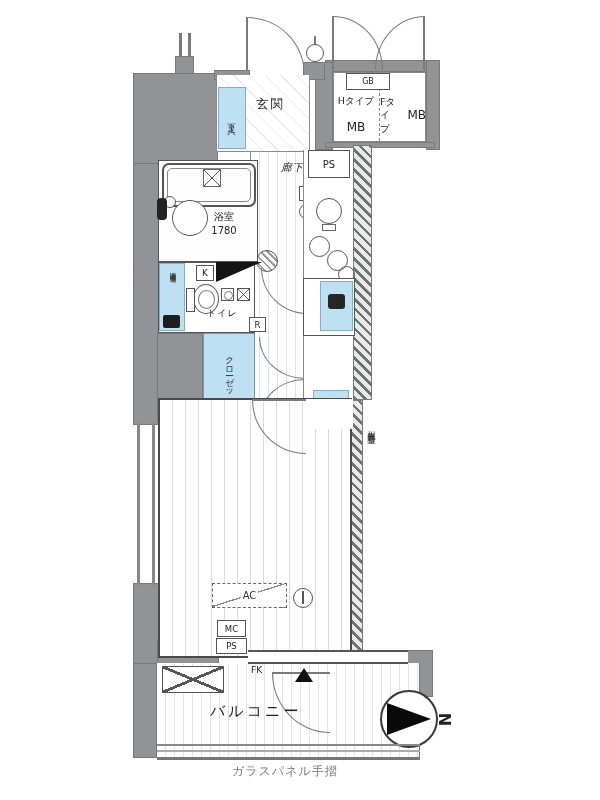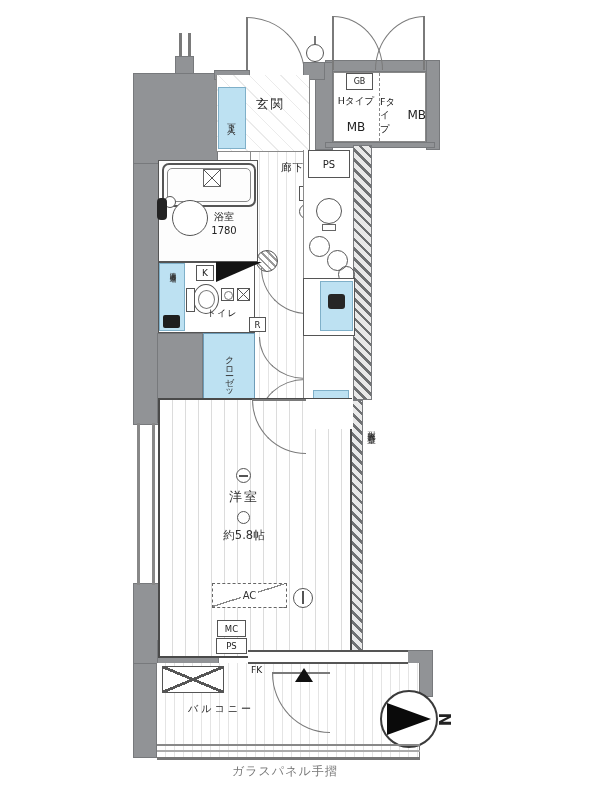--- a/index.html
+++ b/index.html
@@ -56,21 +56,21 @@
   <div class="wall" style="left:315px;top:62px;width:18px;height:88px;"></div>
   <div class="abs" style="left:333px;top:72px;width:93px;height:70px;background:#fff;border:1px solid #888;box-sizing:border-box;"></div>
   <div class="abs" style="left:379px;top:73px;width:0;height:68px;border-left:1px dashed #888;"></div>
   <div class="wall" style="left:325px;top:142px;width:110px;height:6px;"></div>
 
   <div class="line" style="left:332px;top:16px;width:2px;height:54px;"></div>
   <div class="arc arc-tr" style="left:333px;top:16px;width:50px;height:54px;"></div>
   <div class="line" style="left:423px;top:16px;width:2px;height:54px;"></div>
   <div class="arc arc-tl" style="left:375px;top:16px;width:50px;height:54px;"></div>
 
-  <div class="lbox" style="left:346px;top:73px;width:27px;height:17px;font-size:8px;">
+  <div class="lbox" style="left:346px;top:73px;width:44px;height:17px;font-size:8px;">
     <span>GB</span>
   </div>
   <div class="abs" style="left:333px;top:92px;width:46px;height:46px;display:flex;flex-direction:column;align-items:center;justify-content:center;font-size:9.5px;line-height:1.4;color:#222;">
     <span>Hタイプ</span>
     <span style="font-size:12px;">MB</span>
   </div>
   <div class="abs" style="left:380px;top:92px;width:46px;height:46px;display:flex;flex-direction:row;align-items:center;justify-content:center;font-size:9.5px;line-height:1.4;color:#222;">
     <span>Fタイプ</span>
     <span style="font-size:12px;">MB</span>
   </div>
@@ -90,21 +90,21 @@
   <div class="line" style="left:137px;top:423px;width:3px;height:162px;background:#888;"></div>
   <div class="line" style="left:152px;top:423px;width:3px;height:162px;background:#888;"></div>
 
   <div class="room floor-d" style="left:216px;top:75px;width:94px;height:77px;border:1px solid #8a8a8a;border-top:none;"></div>
   <div class="room floor-v9" style="left:250px;top:152px;width:53px;height:248px;border-left:1px solid #8a8a8a;"></div>
 
   <div class="blue" style="left:218px;top:87px;width:28px;height:62px;display:flex;align-items:center;justify-content:center;">
     <span class="vtext" style="font-size:8.5px;">下足入</span>
   </div>
   <div class="lbl" style="left:256px;top:96px;font-size:12.5px;letter-spacing:2px;">玄関</div>
-  <div class="lbl" style="left:281px;top:161px;font-size:10.5px;letter-spacing:1px;">廊下</div>
+  <div class="lbl" style="left:281px;top:161px;font-size:10.5px;letter-spacing:1px;font-style:italic;">廊下</div>
 
   <div class="lbox" style="left:299px;top:186px;width:16px;height:15px;font-size:8.5px;">
     <span>C</span>
   </div>
   <div class="circle" style="left:299px;top:204px;width:15px;height:15px;background:#fff;"></div>
   <div class="circle" style="left:256px;top:250px;width:22px;height:22px;background:repeating-linear-gradient(45deg,#9a9a9a 0 2px,transparent 2px 5px);"></div>
 
   <div class="room" style="left:158px;top:160px;width:100px;height:102px;border:1.5px solid #555;background:#fdfdfd;"></div>
   <div class="abs" style="left:162px;top:163px;width:94px;height:44px;border:2px solid #555;border-radius:7px;box-sizing:border-box;">
     <div style="position:absolute;left:3px;top:3px;right:3px;bottom:3px;border:1px solid #888;border-radius:5px;"></div>
@@ -167,28 +167,20 @@
   <div class="circle" style="left:304px;top:410px;width:18px;height:18px;background:#fff;"></div>
   <div class="circle" style="left:323px;top:413px;width:15px;height:15px;background:#fff;"></div>
 
   <div class="lbl vtext" style="left:366px;top:424px;font-size:8.5px;color:#333;">耐火遮音壁</div>
 
   <div class="room floor-v12" style="left:158px;top:398px;width:194px;height:260px;border:2px solid #4a4a4a;"></div>
   <div class="abs" style="left:305px;top:399px;width:47px;height:30px;background:#fff;"></div>
   <div class="line" style="left:252px;top:399px;width:54px;height:2px;"></div>
   <div class="arc arc-bl" style="left:252px;top:400px;width:54px;height:54px;"></div>
 
-  <div class="abs" style="left:214px;top:468px;width:60px;text-align:center;z-index:5;">
-    <div class="circle" style="position:relative;left:22px;top:0;width:15px;height:15px;background:#fff;">
-      <div style="position:absolute;left:2px;top:6px;width:9px;height:1.5px;background:#555;"></div>
-    </div>
-    <div style="font-size:13px;margin-top:5px;letter-spacing:2px;">洋室</div>
-    <div class="circle" style="position:relative;left:23px;margin-top:5px;width:13px;height:13px;background:#fff;"></div>
-    <div style="font-size:11.5px;margin-top:4px;">約5.8帖</div>
-  </div>
 
   <div class="dashedbox" style="left:212px;top:583px;width:75px;height:25px;display:flex;align-items:center;justify-content:center;background-image:linear-gradient(to bottom right,transparent 47%,#888 47%,#888 50%,transparent 50%);">
     <span style="font-size:10px;background:#fff;padding:0 2px;">AC</span>
   </div>
   <div class="circle" style="left:293px;top:588px;width:20px;height:20px;background:#fff;">
     <div style="position:absolute;left:8px;top:2px;width:1.5px;height:13px;background:#555;"></div>
   </div>
   <div class="lbox" style="left:217px;top:620px;width:29px;height:17px;font-size:8.5px;">
     <span>MC</span>
   </div>
@@ -197,21 +189,21 @@
   </div>
 
   <div class="abs" style="left:248px;top:650px;width:160px;height:14px;background:#fff;border-top:2px solid #555;border-bottom:2px solid #555;box-sizing:border-box;z-index:6;"></div>
   <div class="tri-up" style="left:295px;top:668px;z-index:7;"></div>
   <div class="lbl" style="left:251px;top:665px;font-size:9px;z-index:8;">FK</div>
 
   <div class="room floor-v9" style="left:157px;top:663px;width:263px;height:95px;border-right:1.5px solid #777;"></div>
   <div class="line" style="left:272px;top:672px;width:58px;height:2px;"></div>
   <div class="arc arc-bl" style="left:272px;top:673px;width:58px;height:60px;z-index:6;"></div>
   <div class="abs xfill" style="left:162px;top:666px;width:62px;height:27px;border:1.2px solid #555;background-color:#fff;box-sizing:border-box;z-index:6;"></div>
-  <div class="lbl" style="left:188px;top:702px;font-size:10px;letter-spacing:3px;z-index:6;">バルコニー</div>
+  <div class="lbl" style="left:210px;top:702px;font-size:15px;letter-spacing:3px;z-index:6;">バルコニー</div>
   <div class="line" style="left:157px;top:744px;width:263px;height:2px;background:#888;z-index:6;"></div>
   <div class="line" style="left:157px;top:750px;width:263px;height:2px;background:#aaa;z-index:6;"></div>
   <div class="line" style="left:157px;top:757px;width:263px;height:2.5px;background:#777;z-index:6;"></div>
   <div class="lbl" style="left:232px;top:763px;font-size:12px;color:#777;letter-spacing:1px;">ガラスパネル手摺</div>
 
   <div class="circle" style="left:380px;top:690px;width:58px;height:58px;border-width:2.5px;border-color:#3a3a3a;background:#fff;"></div>
   <div class="north-tri" style="left:387px;top:703px;"></div>
   <div class="lbl" style="left:438px;top:710px;font-size:16px;font-weight:bold;color:#222;transform:rotate(90deg);">N</div>
 
 

